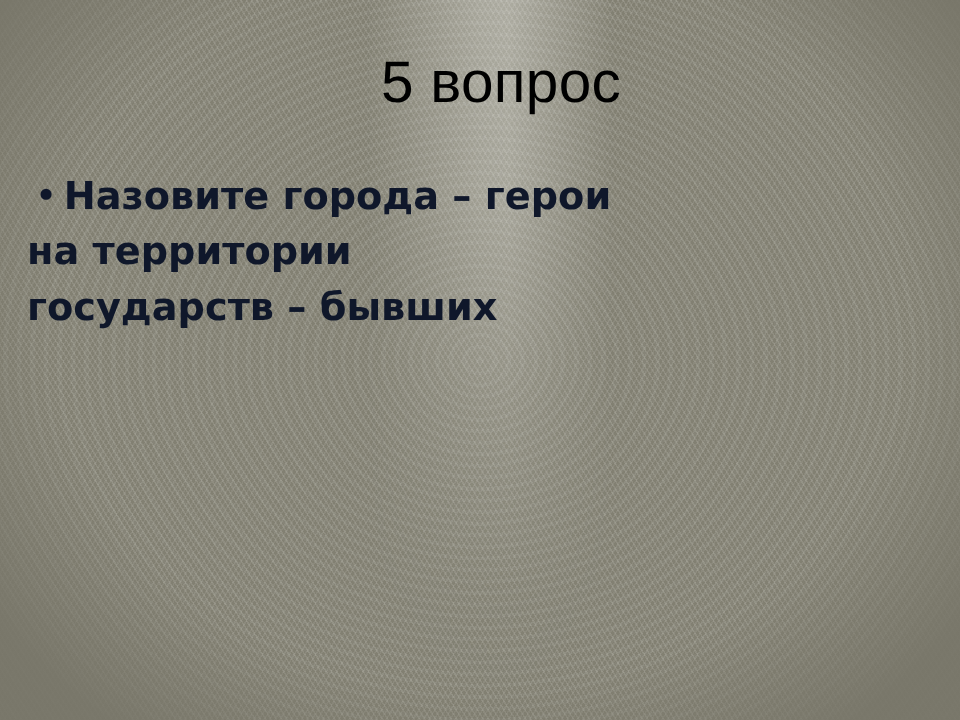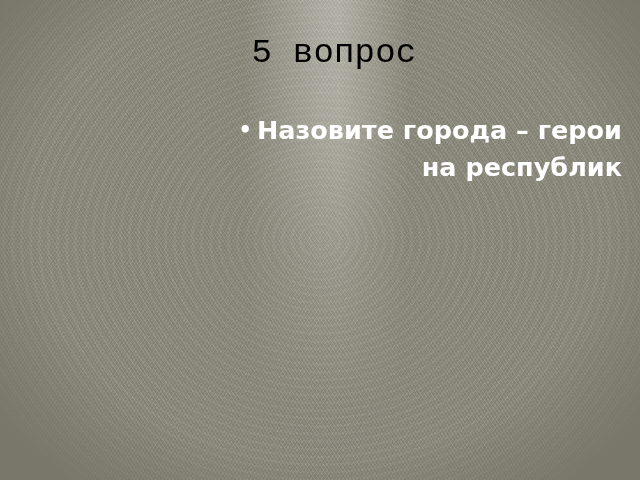--- a/index.html
+++ b/index.html
@@ -93,45 +93,45 @@
     position: absolute;
     inset: 0;
   }
 
   #title {
     position: absolute;
     left: 0;
     right: 0;
     top: 36px;
     text-align: center;
-    font-family: Liberation Mono, monospace;
-    font-size: 34px;
+    font-family: Liberation Sans, sans-serif;
+    font-size: 39px;
     font-weight: 400;
     line-height: 1.05;
     color: #000000;
     letter-spacing: 0.2px;
     white-space: nowrap;
     padding-left: 28px;
   }
 
   #body {
     position: absolute;
     left: 18px;
     right: 18px;
     top: 112px;
   }
 
   .body-line {
     display: block;
-    text-align: right;
+    text-align: left;
     font-family: "DejaVu Sans", sans-serif;
     font-size: 25.5px;
     font-weight: 700;
     line-height: 37px;
-    color: #ffffff;
+    color: #0f172a;
     white-space: nowrap;
   }
   .body-line.first {
     padding-left: 6px;
   }
   .bullet {
     font-size: 21px;
     vertical-align: 2px;
     padding-right: 5px;
   }
@@ -148,20 +148,21 @@
   <div class="bg-corners"></div>
 
   <div class="content">
 
     <div id="title">5 вопрос</div>
 
     <div id="body">
 
       <div class="body-line first"><span class="bullet">•</span><span>Назовите города – герои</span></div>
 
-      <div class="body-line">на республик</div>
+      <div class="body-line">на территории</div>
 
+      <div class="body-line">государств – бывших</div>
 
 
     </div>
 
   </div>
 </div>
 
 </body></html>

